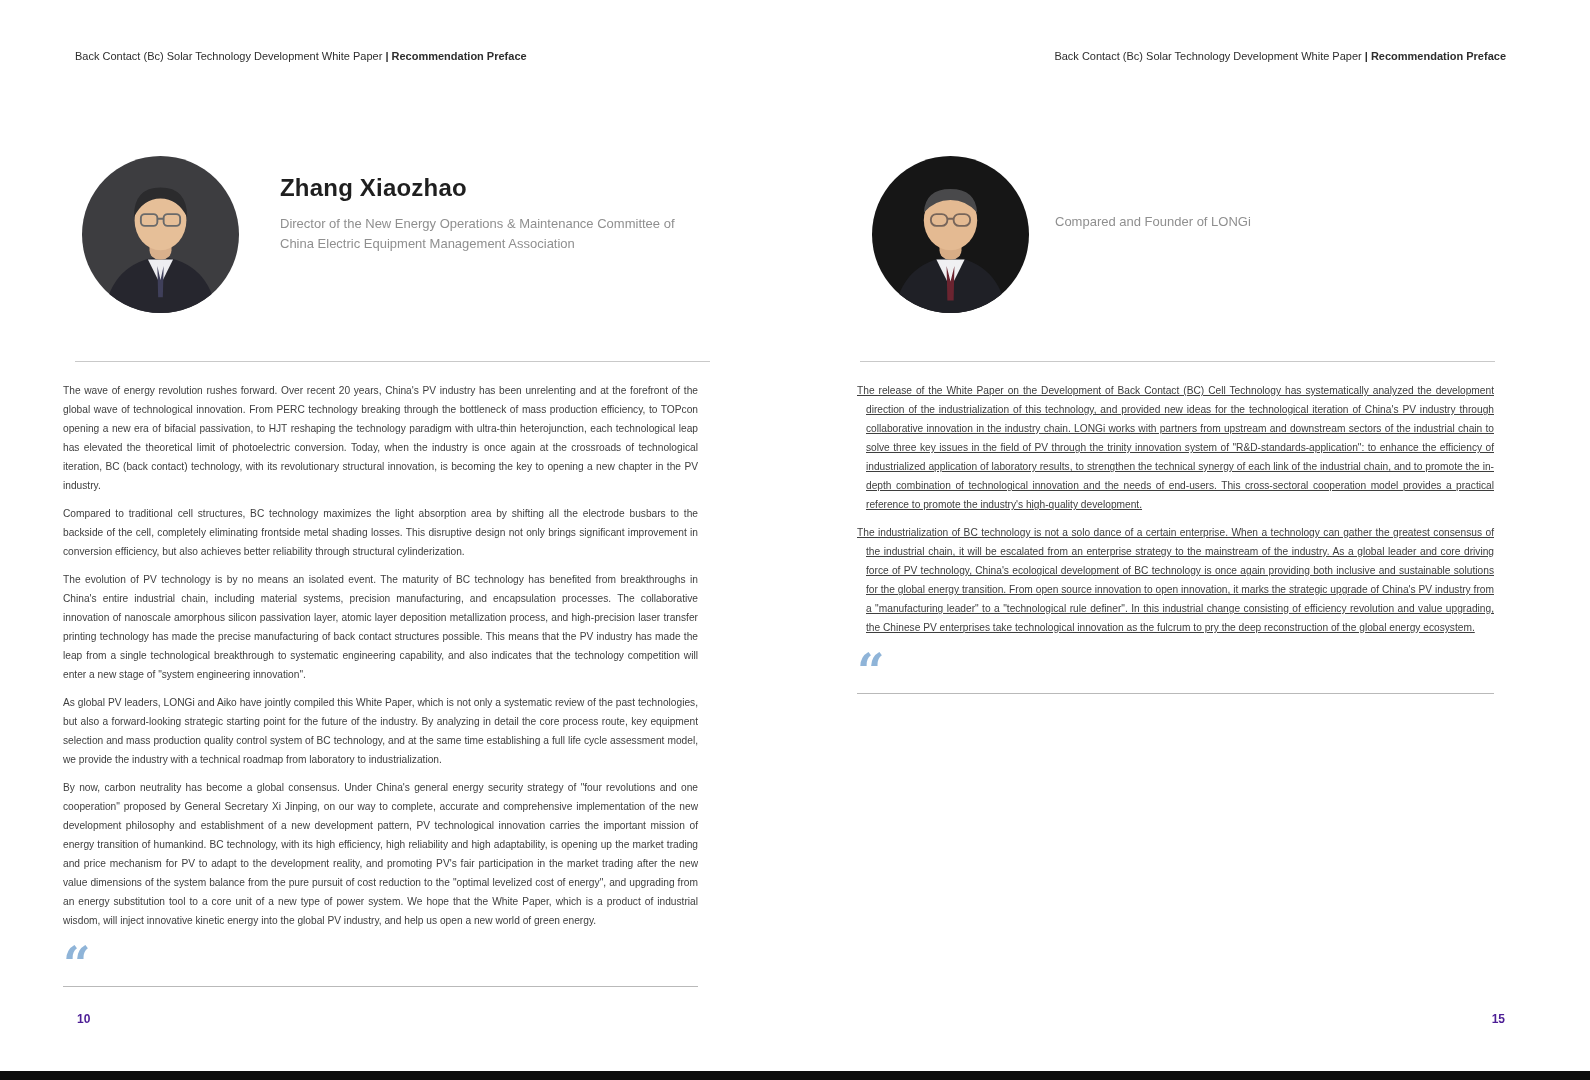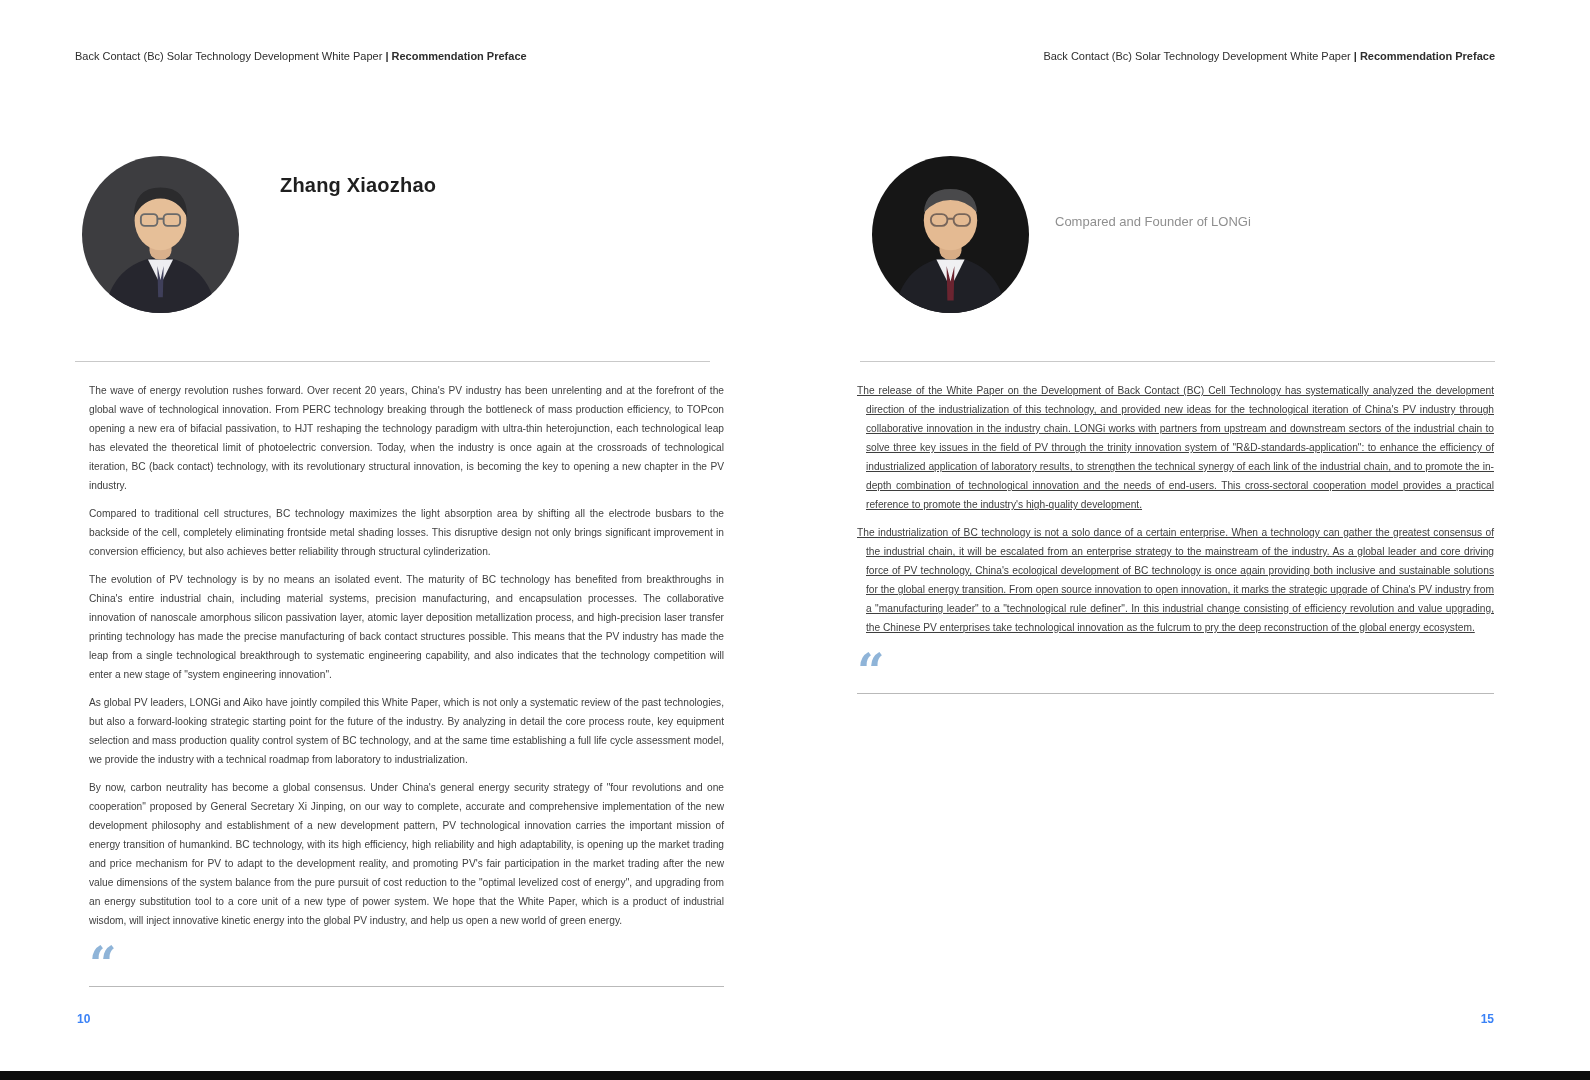--- a/index.html
+++ b/index.html
@@ -1,61 +1,61 @@
 <!DOCTYPE html>
 <html><head>
 <meta charset="utf-8">
 <style>
   html,body { margin:0; padding:0; background:#ffffff; }
   .canvas {
     position:relative; width:1590px; height:1080px; background:#ffffff;
     font-family:"Liberation Sans", sans-serif; overflow:hidden;
   }
-  .page { position:absolute; top:0; height:1080px; width:795px; }
+  .page { position:absolute; top:0; height:1080px; width:795px;padding-left:11px; }
   .page.left  { left:0; }
   .page.right { left:795px; }
 
   .hdr { position:absolute; top:50px; font-size:11px; color:#2e2e2e; white-space:nowrap; }
   .page.left  .hdr { left:75px; }
   .page.right .hdr { right:95px; }
   .hdr b { font-weight:bold; }
 
   .photo { position:absolute; top:156px; width:157px; height:157px; }
   .page.left  .photo { left:82px; }
   .page.right .photo { left:77px; }
   .photo svg { width:100%; height:100%; display:block; }
 
   .who { position:absolute; }
   .page.left  .who { left:280px; top:174px; width:420px; }
   .page.right .who { left:260px; top:212px; width:330px; }
-  .who h2 { margin:0 0 12px 0; font-size:20px; color:#1f1f1f; letter-spacing:0.2px; }
+  .who h2 { margin:0 0 12px 0; font-size:24px; color:#1f1f1f; letter-spacing:0.2px; }
   .who p  { margin:0 0 14px 0; font-size:13px; line-height:1.55; color:#8f8f8f; }
 
   .top-rule { position:absolute; top:361px; width:635px; border:none; border-top:1px solid #c9c9c9; margin:0; }
   .page.left  .top-rule { left:75px; }
   .page.right .top-rule { left:65px; }
 
   .flow { position:absolute; top:381px; }
-  .page.left  .flow { left:89px;  width:635px; }
+  .page.left  .flow { left:63px;  width:635px; }
   .page.right .flow { left:62px;  width:637px; }
 
   .body p {
     margin:0 0 9px 0; font-size:10.2px; line-height:19px;
     text-align:justify; color:#3e3e3e;
   }
   .page.right .body p { text-indent:-9px; padding-left:9px;text-decoration:underline; }
 
   .quote {
     font-family:"DejaVu Serif", serif; font-weight:bold;
     font-size:48px; line-height:0.85; height:38px;
     color:#8fb4d8; margin-top:14px;
   }
   .bottom-rule { border:none; border-top:1px solid #b9b9b9; margin:4px 0 0 0; width:100%; }
 
-  .pagenum { position:absolute; top:1012px; font-size:12px; font-weight:bold; color:#3b82f6; }
+  .pagenum { position:absolute; top:1012px; font-size:12px; font-weight:bold; color:#4c1d95; }
   .page.left  .pagenum { left:77px; }
   .page.right .pagenum { right:96px; }
 
   .footer-bar { position:absolute; left:0; top:1071px; width:1590px; height:9px; background:#0d0d0d; }
 </style>
 </head>
 <body>
 
 <div class="canvas">
 
@@ -81,20 +81,21 @@
             <rect x="37.5" y="37" width="10.5" height="7.5" rx="2.5"></rect>
             <rect x="52" y="37" width="10.5" height="7.5" rx="2.5"></rect>
             <line x1="48" y1="40" x2="52" y2="40"></line>
           </g>
         </g>
       </svg>
     </div>
 
     <div class="who">
       <h2>Zhang Xiaozhao</h2>
+      <p>Director of the New Energy Operations &amp; Maintenance Committee of China Electric Equipment Management Association</p>
     </div>
 
     <hr class="top-rule">
 
     <div class="flow">
       <div class="body">
         <p>The wave of energy revolution rushes forward. Over recent 20 years, China's PV industry has been unrelenting and at the forefront of the global wave of technological innovation. From PERC technology breaking through the bottleneck of mass production efficiency, to TOPcon opening a new era of bifacial passivation, to HJT reshaping the technology paradigm with ultra-thin heterojunction, each technological leap has elevated the theoretical limit of photoelectric conversion. Today, when the industry is once again at the crossroads of technological iteration, BC (back contact) technology, with its revolutionary structural innovation, is becoming the key to opening a new chapter in the PV industry.</p>
         <p>Compared to traditional cell structures, BC technology maximizes the light absorption area by shifting all the electrode busbars to the backside of the cell, completely eliminating frontside metal shading losses. This disruptive design not only brings significant improvement in conversion efficiency, but also achieves better reliability through structural cylinderization.</p>
         <p>The evolution of PV technology is by no means an isolated event. The maturity of BC technology has benefited from breakthroughs in China's entire industrial chain, including material systems, precision manufacturing, and encapsulation processes. The collaborative innovation of nanoscale amorphous silicon passivation layer, atomic layer deposition metallization process, and high-precision laser transfer printing technology has made the precise manufacturing of back contact structures possible. This means that the PV industry has made the leap from a single technological breakthrough to systematic engineering capability, and also indicates that the technology competition will enter a new stage of "system engineering innovation".</p>
         <p>As global PV leaders, LONGi and Aiko have jointly compiled this White Paper, which is not only a systematic review of the past technologies, but also a forward-looking strategic starting point for the future of the industry. By analyzing in detail the core process route, key equipment selection and mass production quality control system of BC technology, and at the same time establishing a full life cycle assessment model, we provide the industry with a technical roadmap from laboratory to industrialization.</p>

